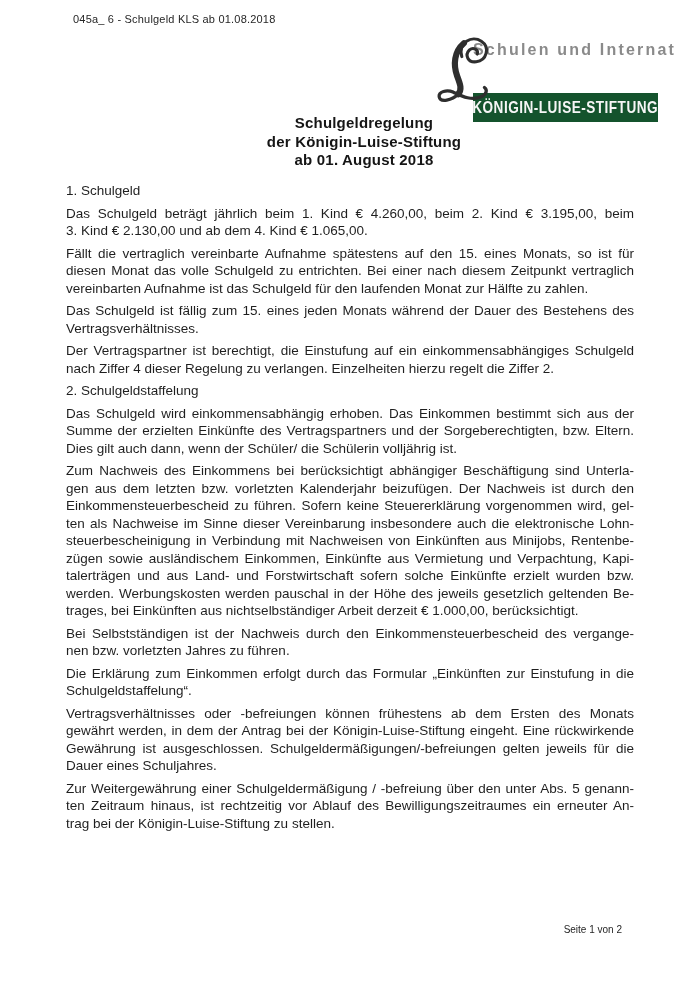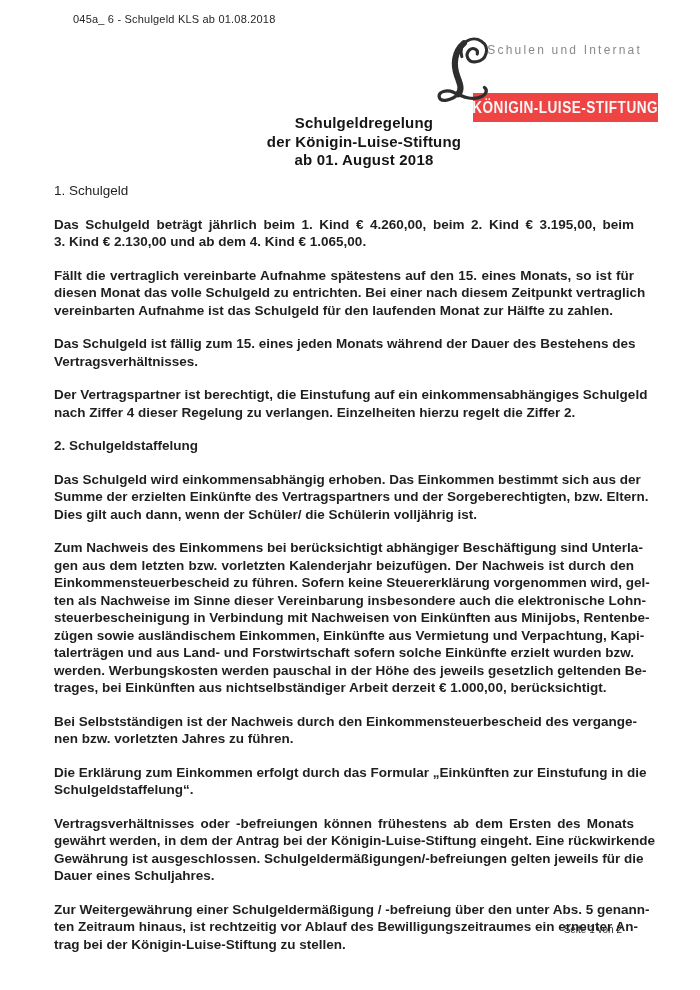--- a/index.html
+++ b/index.html
@@ -8,41 +8,41 @@
     font-family:"Liberation Sans","DejaVu Sans",sans-serif;color:#1f1f1f;
   }
   .file-ref{
     position:absolute;left:73px;top:11px;font-size:11px;line-height:16px;color:#262626;
     letter-spacing:0.2px;
   }
   
   .logo{position:absolute;top:43px;right:42px;width:185px;}
   .flourish{position:absolute;left:-37px;top:-9px;width:66px;height:72px;}
   .tagline{
-    width:max-content;margin:0 16px 5px auto;font-size:12px;line-height:14px;
-    letter-spacing:2.2px;font-weight:normal;white-space:nowrap;
+    width:max-content;margin:0 16px 5px auto;font-size:16px;line-height:14px;
+    letter-spacing:2.2px;font-weight:bold;white-space:nowrap;
   }
   .nameplate{
     height:29px;display:flex;align-items:center;justify-content:center;overflow:hidden;
   }
   .nameplate span{
     display:inline-block;font-size:17px;font-weight:bold;letter-spacing:0.6px;
     transform:scaleX(0.8);transform-origin:center;white-space:nowrap;
   }
   
   .title{
     position:absolute;top:114px;left:0;right:0;padding-left:28px;text-align:center;
     font-size:15px;font-weight:bold;line-height:18.5px;color:#151515;letter-spacing:0.2px;
   }
   
   .body{
-    position:absolute;top:182px;left:54px;right:66px;font-size:13.5px;line-height:17.5px;
+    position:absolute;top:182px;left:66px;right:66px;font-size:13.5px;line-height:17.5px;
     color:#1f1f1f;
   }
-  .block + .block{margin-top:16px;font-weight:bold;}
+  .block + .block{margin-top:5px;}
   .line{
     text-align:justify;text-align-last:justify;white-space:nowrap;overflow:visible;
   }
   .line.last{text-align-last:left;}
   .footer{
     position:absolute;top:923px;right:78px;font-size:10px;line-height:14px;color:#262626;
   }
 </style>
 </head>
 <body>
@@ -51,21 +51,21 @@
 
   <div class="file-ref">045a_ 6 - Schulgeld KLS ab 01.08.2018</div>
 
   <div class="logo">
     <svg class="flourish" viewBox="0 0 64 70" fill="none" stroke="#2e2e2e" stroke-linecap="round">
       <path d="M 25 22 C 21 8 35 1 44 7 C 53 13 49 26 39 27 C 31 28 27.5 20.5 32.5 15.5 C 36 12.5 41.5 15 40 19.5" stroke-width="3" stroke="#2e2e2e"></path>
       <path d="M 27 9 C 17.5 17 16.5 30 20.5 41 C 23.5 49 25.5 54 21.5 58.5" stroke-width="6" stroke="#2e2e2e"></path>
       <path d="M 21.5 58.5 C 15.5 64.5 4 67 3 61 C 2.2 56 10.5 53.8 16.5 56.5 C 25 60.5 35 65.5 45 60.5 C 48.8 58.5 50.2 54.5 47 52" stroke-width="3.2" stroke="#2e2e2e"></path>
     </svg>
     <div class="tagline" style="color: rgb(138, 138, 138);">Schulen und Internat</div>
-    <div class="nameplate" style="background: #ef4444; color: rgb(246, 246, 246); margin-top: 36px;">
+    <div class="nameplate" style="background: #14532d; color: rgb(246, 246, 246); margin-top: 36px;">
       <span>KÖNIGIN-LUISE-STIFTUNG</span>
     </div>
   </div>
 
   <div class="title">
     <div>Schulgeldregelung</div>
     <div>der Königin-Luise-Stiftung</div>
     <div>ab 01. August 2018</div>
   </div>
 

